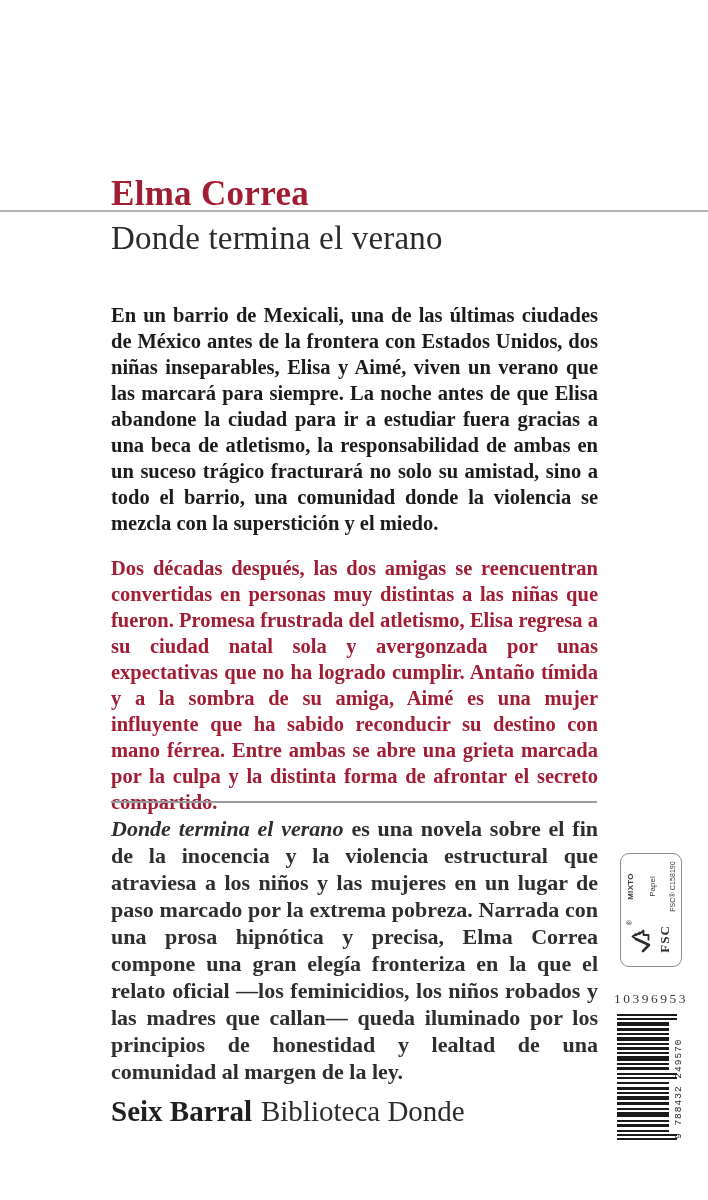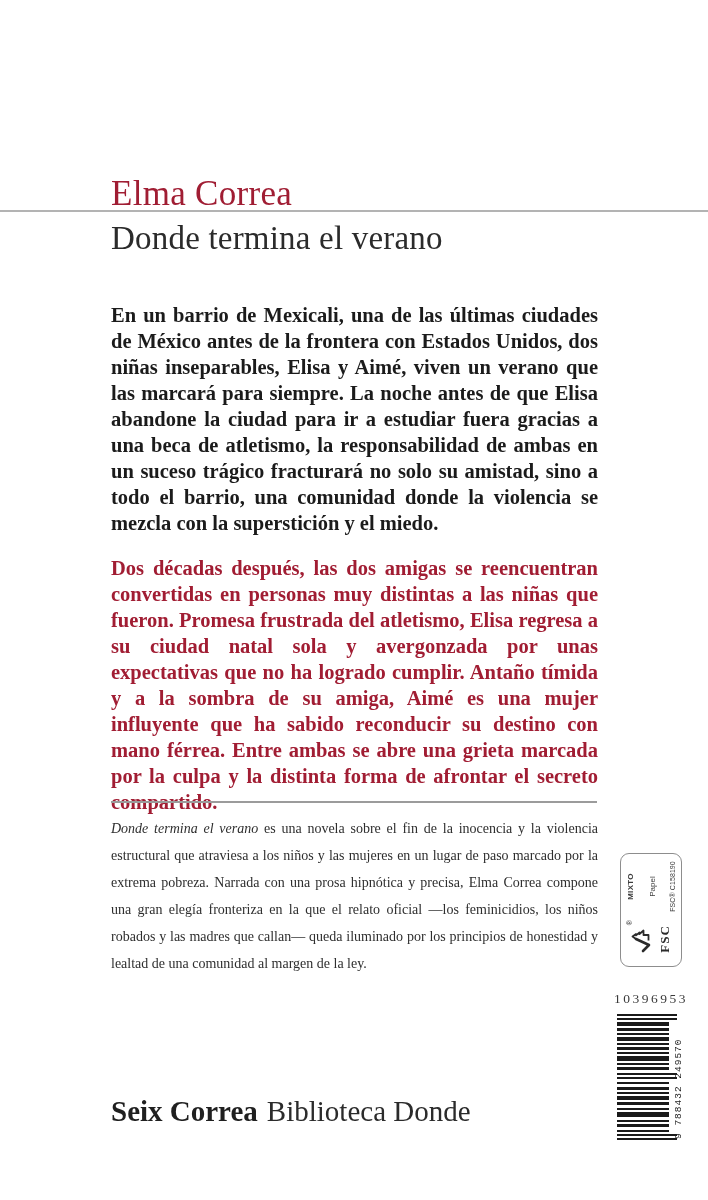--- a/index.html
+++ b/index.html
@@ -10,21 +10,21 @@
     font-family:"Liberation Serif", serif;
     overflow:hidden;
     margin:0 auto;
   }
   .top-rule{
     position:absolute;left:0;top:210px;width:708px;height:2px;
     background:#b3b3b3;
   }
   .author{
     position:absolute;left:111px;top:176px;margin:0;
-    font-size:35px;line-height:1;font-weight:normal;
+    font-size:35px;line-height:1;font-weight:bold;
     color:#a01d33;letter-spacing:0.3px;white-space:nowrap;
   }
   .title{
     position:absolute;left:111px;top:221px;margin:0;
     font-size:33px;line-height:1.05;font-weight:normal;
     color:#2b2b2b;letter-spacing:0.2px;white-space:nowrap;
   }
   .para{
     position:absolute;left:111px;width:487px;margin:0;
     text-align:justify;
@@ -35,22 +35,22 @@
   }
   .para-2{
     top:555px;font-size:20.5px;line-height:26px;
     font-weight:bold;color:#a11d33;
   }
   .divider{
     position:absolute;left:111px;top:801px;width:486px;height:1.5px;
     background:#9b9b9b;
   }
   .para-3{
-    top:815px;font-size:14px;line-height:27px;
-    font-weight:normal;color:#2e2e2e;
+    top:815px;font-size:22px;line-height:27px;
+    font-weight:bold;color:#2e2e2e;
   }
   .publisher{
     position:absolute;left:111px;top:1097px;margin:0;
     font-size:29px;line-height:1;color:#262626;white-space:nowrap;
   }
   .publisher .imprint{font-weight:bold;color:#1f1f1f;}
   .publisher .collection{margin-left:9px;font-weight:normal;color:#2b2b2b;}
 
   
   .fsc{
@@ -110,21 +110,21 @@
   <h2 class="title">Donde termina el verano</h2>
 
   <p class="para para-1">En un barrio de Mexicali, una de las últimas ciudades de México antes de la frontera con Estados Unidos, dos niñas inseparables, Elisa y Aimé, viven un verano que las marcará para siempre. La noche antes de que Elisa abandone la ciudad para ir a estudiar fuera gracias a una beca de atletismo, la responsabilidad de ambas en un suceso trágico fracturará no solo su amistad, sino a todo el barrio, una comunidad donde la violencia se mezcla con la superstición y el miedo.</p>
 
   <p class="para para-2">Dos décadas después, las dos amigas se reencuentran convertidas en personas muy distintas a las niñas que fueron. Promesa frustrada del atletismo, Elisa regresa a su ciudad natal sola y avergonzada por unas expectativas que no ha logrado cumplir. Antaño tímida y a la sombra de su amiga, Aimé es una mujer influyente que ha sabido reconducir su destino con mano férrea. Entre ambas se abre una grieta marcada por la culpa y la distinta forma de afrontar el secreto compartido.</p>
 
   <div class="divider"></div>
 
   <p class="para para-3"><em>Donde termina el verano</em><span> es una novela sobre el fin de la inocencia y la violencia estructural que atraviesa a los niños y las mujeres en un lugar de paso marcado por la extrema pobreza. Narrada con una prosa hipnótica y precisa, Elma Correa compone una gran elegía fronteriza en la que el relato oficial —los feminicidios, los niños robados y las madres que callan— queda iluminado por los principios de honestidad y lealtad de una comunidad al margen de la ley.</span></p>
 
-  <p class="publisher"><span class="imprint">Seix Correa</span><span class="collection">Biblioteca Donde</span></p>
+  <p class="publisher"><span class="imprint">Seix Barral</span><span class="collection">Biblioteca Donde</span></p>
 
   <div class="fsc">
     <div class="fsc-left">
       <span class="fsc-reg">®</span>
       <svg width="30" height="22" viewBox="0 0 30 22" aria-hidden="true">
         <path d="M3 13 L9 19 L15 6" fill="none" stroke="#2b2b2b" stroke-width="2.6" stroke-linecap="round" stroke-linejoin="round"></path>
         <path d="M15 6 L17.5 2.5 L20 6 L18.6 6 L21.5 9.5 L20 9.5 L23.5 13.5 L19 13.5 L19 18.5 L13.5 18.5" fill="none" stroke="#2b2b2b" stroke-width="1.8" stroke-linejoin="round"></path>
       </svg>
       <div class="fsc-word">FSC</div>
     </div>

